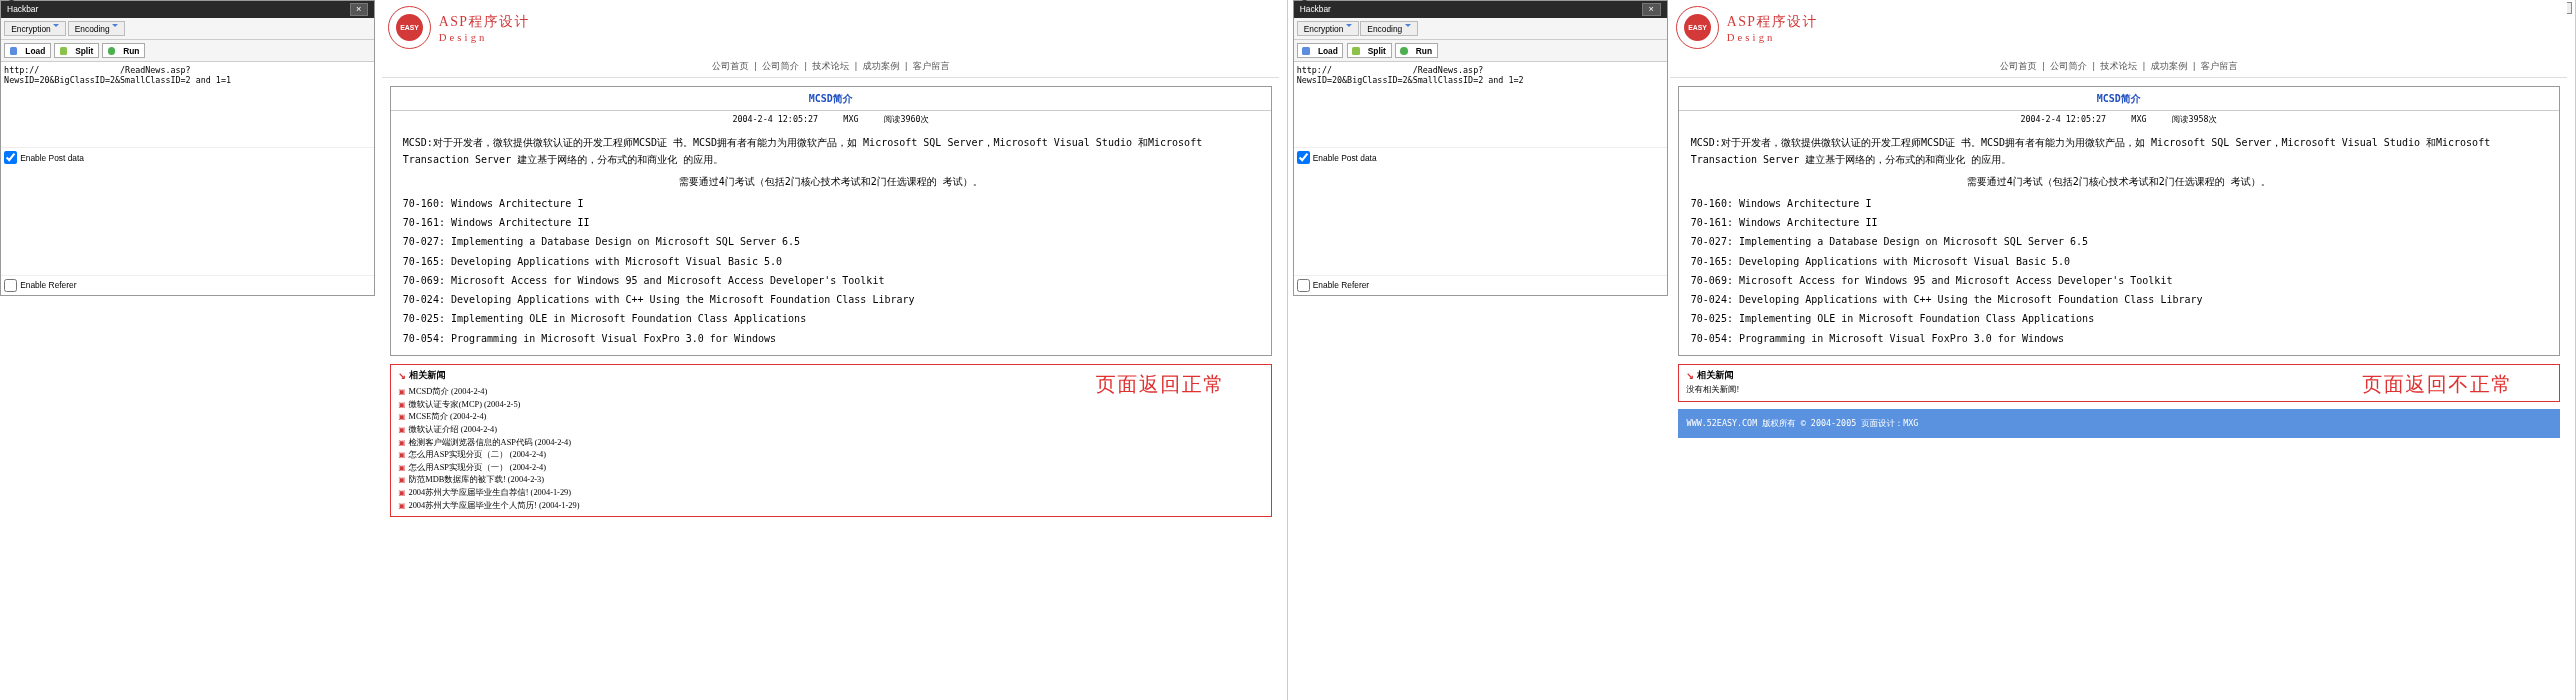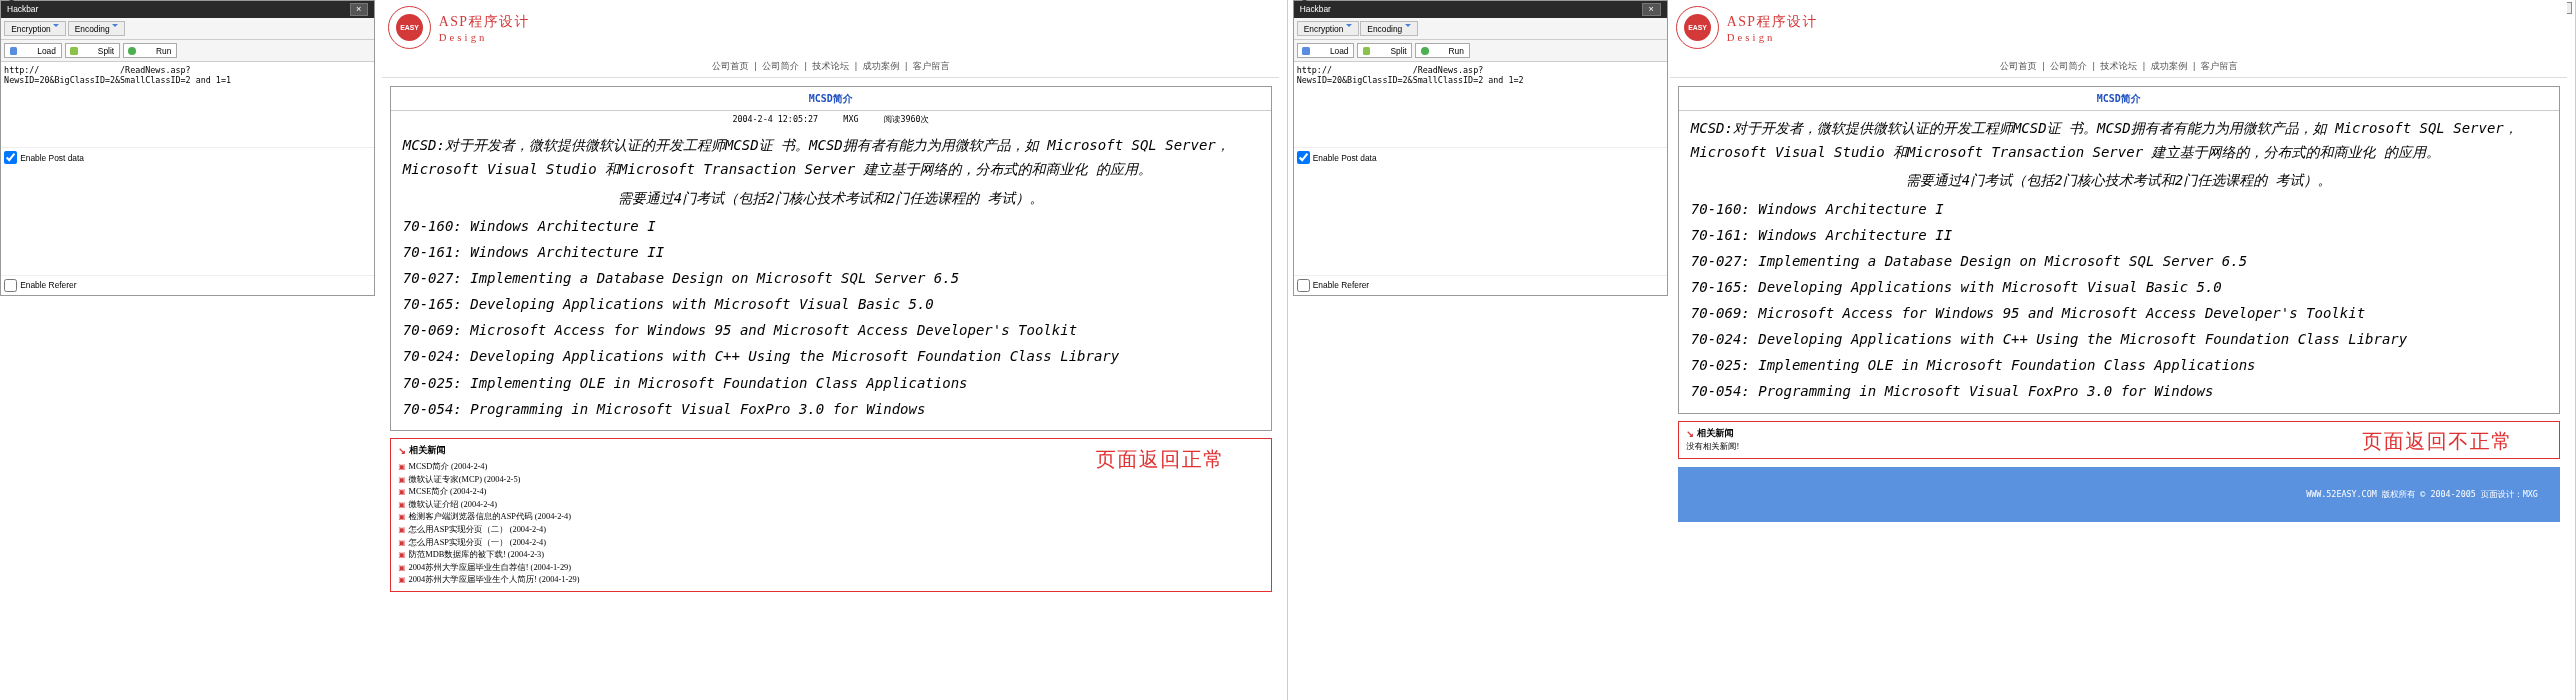--- a/index.html
+++ b/index.html
@@ -10,21 +10,21 @@
     
     .hackbar { position: absolute; top: 0; left: 0; width: 375px; background: #fff; border: 0.8px solid #999; }
     .hackbar-title { background: #2a2a2a; color: #fff; padding: 2.3px 6.1px; display: flex; align-items: center; justify-content: space-between; height: 17px; }
     .hackbar-title-left { display: flex; align-items: flex-start; gap: 3.1px; flex-direction: column; }
     .hackbar-icon { width: 9.2px; height: 9.2px; background: #333; border-radius: 50%; }
     .hackbar-close { width: 18.4px; height: 13.8px; background: #555; color: #fff; text-align: center; border: 0.8px solid #777; cursor: pointer; font-size: 9.2px; line-height: 10.7px; }
     .hackbar-toolbar { background: #f5f5f5; padding: 3.1px; display: flex; gap: 1.5px; border-bottom: 0.8px solid #ccc; }
     .hackbar-dropdown { background: #eee; border: 0.8px solid #bbb; padding: 1.5px 6.1px; font-size: 8.4px; display: flex; gap: 2.3px; cursor: pointer; }
     .dropdown-arrow { width: 0; height: 0; border-left: 3.1px solid transparent; border-right: 3.1px solid transparent; border-top: 3.8px solid #4a80d4; }
     .hackbar-buttons { background: #f5f5f5; padding: 3.1px; display: flex; gap: 3.1px; border-bottom: 0.8px solid #ccc; }
-    .hackbar-btn { background: #fff; border: 0.8px solid #aaa; padding: 1.5px 4.6px; font-size: 8.4px; cursor: pointer; display: flex; align-items: center; gap: 20px; }
+    .hackbar-btn { background: #fff; border: 0.8px solid #aaa; padding: 1.5px 4.6px; font-size: 8.4px; cursor: pointer; display: flex; align-items: center; gap: 8px; font-weight: bold; }
     .btn-icon { width: 7.6px; height: 7.6px; display: inline-block; }
     .btn-icon.load { background: #5a8de0; border-radius: 1.5px; }
     .btn-icon.split { background: #8bc34a; border-radius: 1.5px; }
     .btn-icon.run { background: #4caf50; border-radius: 50%; }
     .hackbar-textarea { width: 100%; height: 83px; border: none; resize: none; font-family: monospace; font-size: 8.4px; padding: 3.1px; outline: none; }
     .hackbar-check-row { padding: 3.1px; background: #fff; border-top: 0.8px solid #eee; display: flex; align-items: center; gap: 3.1px; }
     .hackbar-check-row input { margin: 0; }
     .hackbar-spacer { height: 107px; background: #fff; }
     
     
@@ -33,32 +33,32 @@
     .site-logo { width: 43px; height: 43px; border: 1.5px solid #d4393a; border-radius: 50%; display: flex; align-items: center; justify-content: center; }
     .site-logo-inner { width: 27.5px; height: 27.5px; background: #d4393a; border-radius: 50%; color: #fff; display: flex; align-items: center; justify-content: center; font-size: 6.9px; font-weight: bold; }
     .site-title { color: #d4393a; font-family: "SimSun", serif; }
     .site-title-main { font-size: 13.8px; font-weight: normal; letter-spacing: 1.5px; }
     .site-title-sub { font-size: 10.7px; letter-spacing: 3.1px; }
     .site-nav { text-align: center; padding: 4.6px; color: #555; font-size: 9.2px; border-bottom: 0.8px solid #ddd; }
     .site-nav span { margin: 0 1.5px; }
     .content-frame { border: 0.8px solid #999; margin: 7.6px; background: #fff; }
     .article-title { text-align: center; color: #2050c0; font-weight: bold; padding: 4.6px; font-size: 10px; border-bottom: 0.8px solid #ccc; font-family: monospace, "SimSun"; }
     .article-meta { text-align: center; padding: 3.1px; font-size: 8.4px; font-family: monospace, "SimSun"; }
-    .article-body { padding: 6.1px 12.2px; font-family: monospace, "SimSun"; font-size: 14px; line-height: 1.7; font-style: italic; }
+    .article-body { padding: 6.1px 12.2px; font-family: monospace, "SimSun"; font-size: 10px; line-height: 1.7; }
     .article-body p { margin-bottom: 4.6px; }
     .cert-line { margin: 2.3px 0; }
     .related-box { border: 1.5px solid #e03030; margin: 7.6px; position: relative; padding: 4.6px 7.6px; font-family: "SimSun", serif; font-size: 9.2px; min-height: 38px; }
     .related-title { color: #000; font-weight: bold; display: flex; align-items: center; gap: 3.1px; }
     .related-arrow { color: #d4393a; font-size: 9.2px; }
     .related-list { margin-top: 3.1px; }
     .related-item { display: flex; align-items: center; gap: 3.1px; padding: 0.8px 0; font-size: 8.4px; }
     .item-bullet { color: #d4393a; font-size: 7.6px; }
     .related-none { color: #000; font-size: 8.4px; margin-top: 1.5px; }
     .related-overlay { position: absolute; right: 46px; top: 6.1px; color: #e03030; font-size: 20px; font-family: "SimSun", serif; font-weight: normal; letter-spacing: 1.5px; }
-    .site-footer { background: #5a92e0; color: #fff; text-align: right; padding: 22px; font-size: 8.4px; font-family: monospace, "SimSun"; margin: 0 7.6px; }
+    .site-footer { background: #5a92e0; color: #fff; text-align: left; padding: 9px; font-size: 8.4px; font-family: monospace, "SimSun"; margin: 0 7.6px; }
     .win-controls { position: absolute; top: 1.5px; right: 3.1px; display: flex; gap: 1.5px; }
     .win-ctrl { width: 18.4px; height: 12.2px; border: 0.8px solid #888; background: #eee; font-size: 7.6px; text-align: center; line-height: 10.7px; cursor: pointer; }
   </style>
 </head>
 <body>
 
 <div class="screenshots">
 
   <div class="screenshot">
 
@@ -249,20 +249,25 @@
           <div class="site-logo-inner">EASY</div>
         </div>
         <div class="site-title">
           <div class="site-title-main">ASP程序设计</div>
           <div class="site-title-sub">Design</div>
         </div>
       </div>
       <div class="site-nav" id="nav-right"><span style="cursor: pointer;">公司首页</span><span> | </span><span style="cursor: pointer;">公司简介</span><span> | </span><span style="cursor: pointer;">技术论坛</span><span> | </span><span style="cursor: pointer;">成功案例</span><span> | </span><span style="cursor: pointer;">客户留言</span></div>
       <div class="content-frame">
         <div class="article-title">MCSD简介</div>
+        <div class="article-meta">
+          <span>2004-2-4 12:05:27</span>&nbsp;&nbsp;&nbsp;&nbsp;
+          <span>MXG</span>&nbsp;&nbsp;&nbsp;&nbsp;
+          <span>阅读3958次</span>
+        </div>
         <div class="article-body">
           <p>MCSD:对于开发者，微软提供微软认证的开发工程师MCSD证 书。MCSD拥有者有能力为用微软产品，如 Microsoft SQL Server，Microsoft Visual Studio 和Microsoft Transaction Server 建立基于网络的，分布式的和商业化 的应用。</p>
           <p style="text-align:center">需要通过4门考试（包括2门核心技术考试和2门任选课程的 考试）。</p>
           <div id="certs-right">
               <div class="cert-line">70-160: Windows Architecture I</div>
               <div class="cert-line">70-161: Windows Architecture II</div>
               <div class="cert-line">70-027: Implementing a Database Design on Microsoft SQL Server 6.5</div>
               <div class="cert-line">70-165: Developing Applications with Microsoft Visual Basic 5.0</div>
               <div class="cert-line">70-069: Microsoft Access for Windows 95 and Microsoft Access Developer's Toolkit</div>
               <div class="cert-line">70-024: Developing Applications with C++ Using the Microsoft Foundation Class Library</div>

